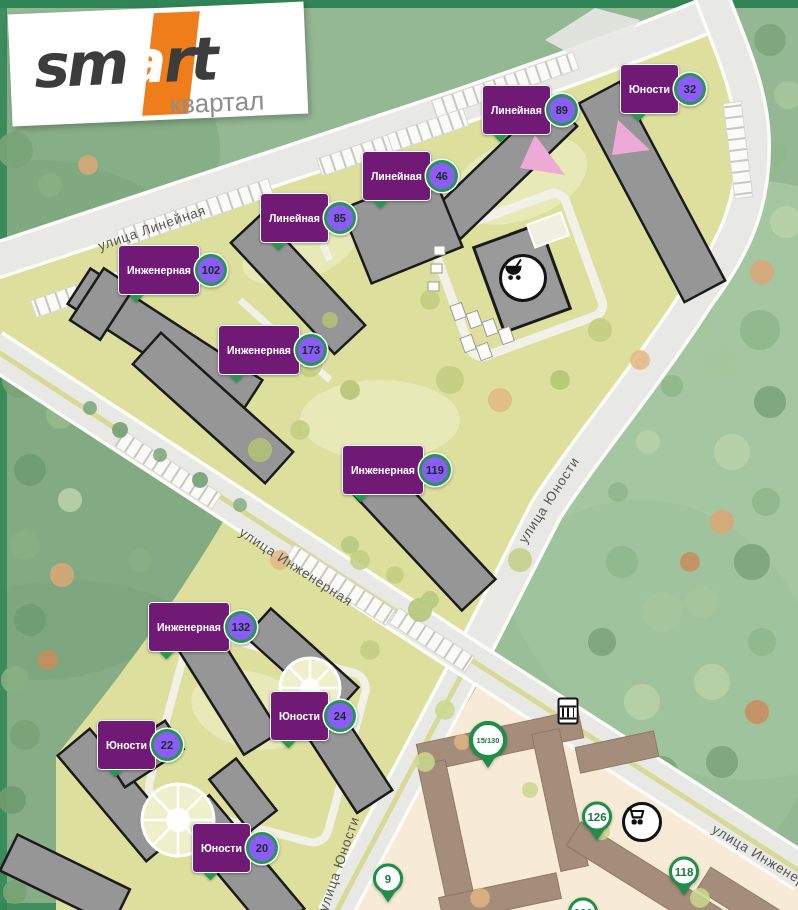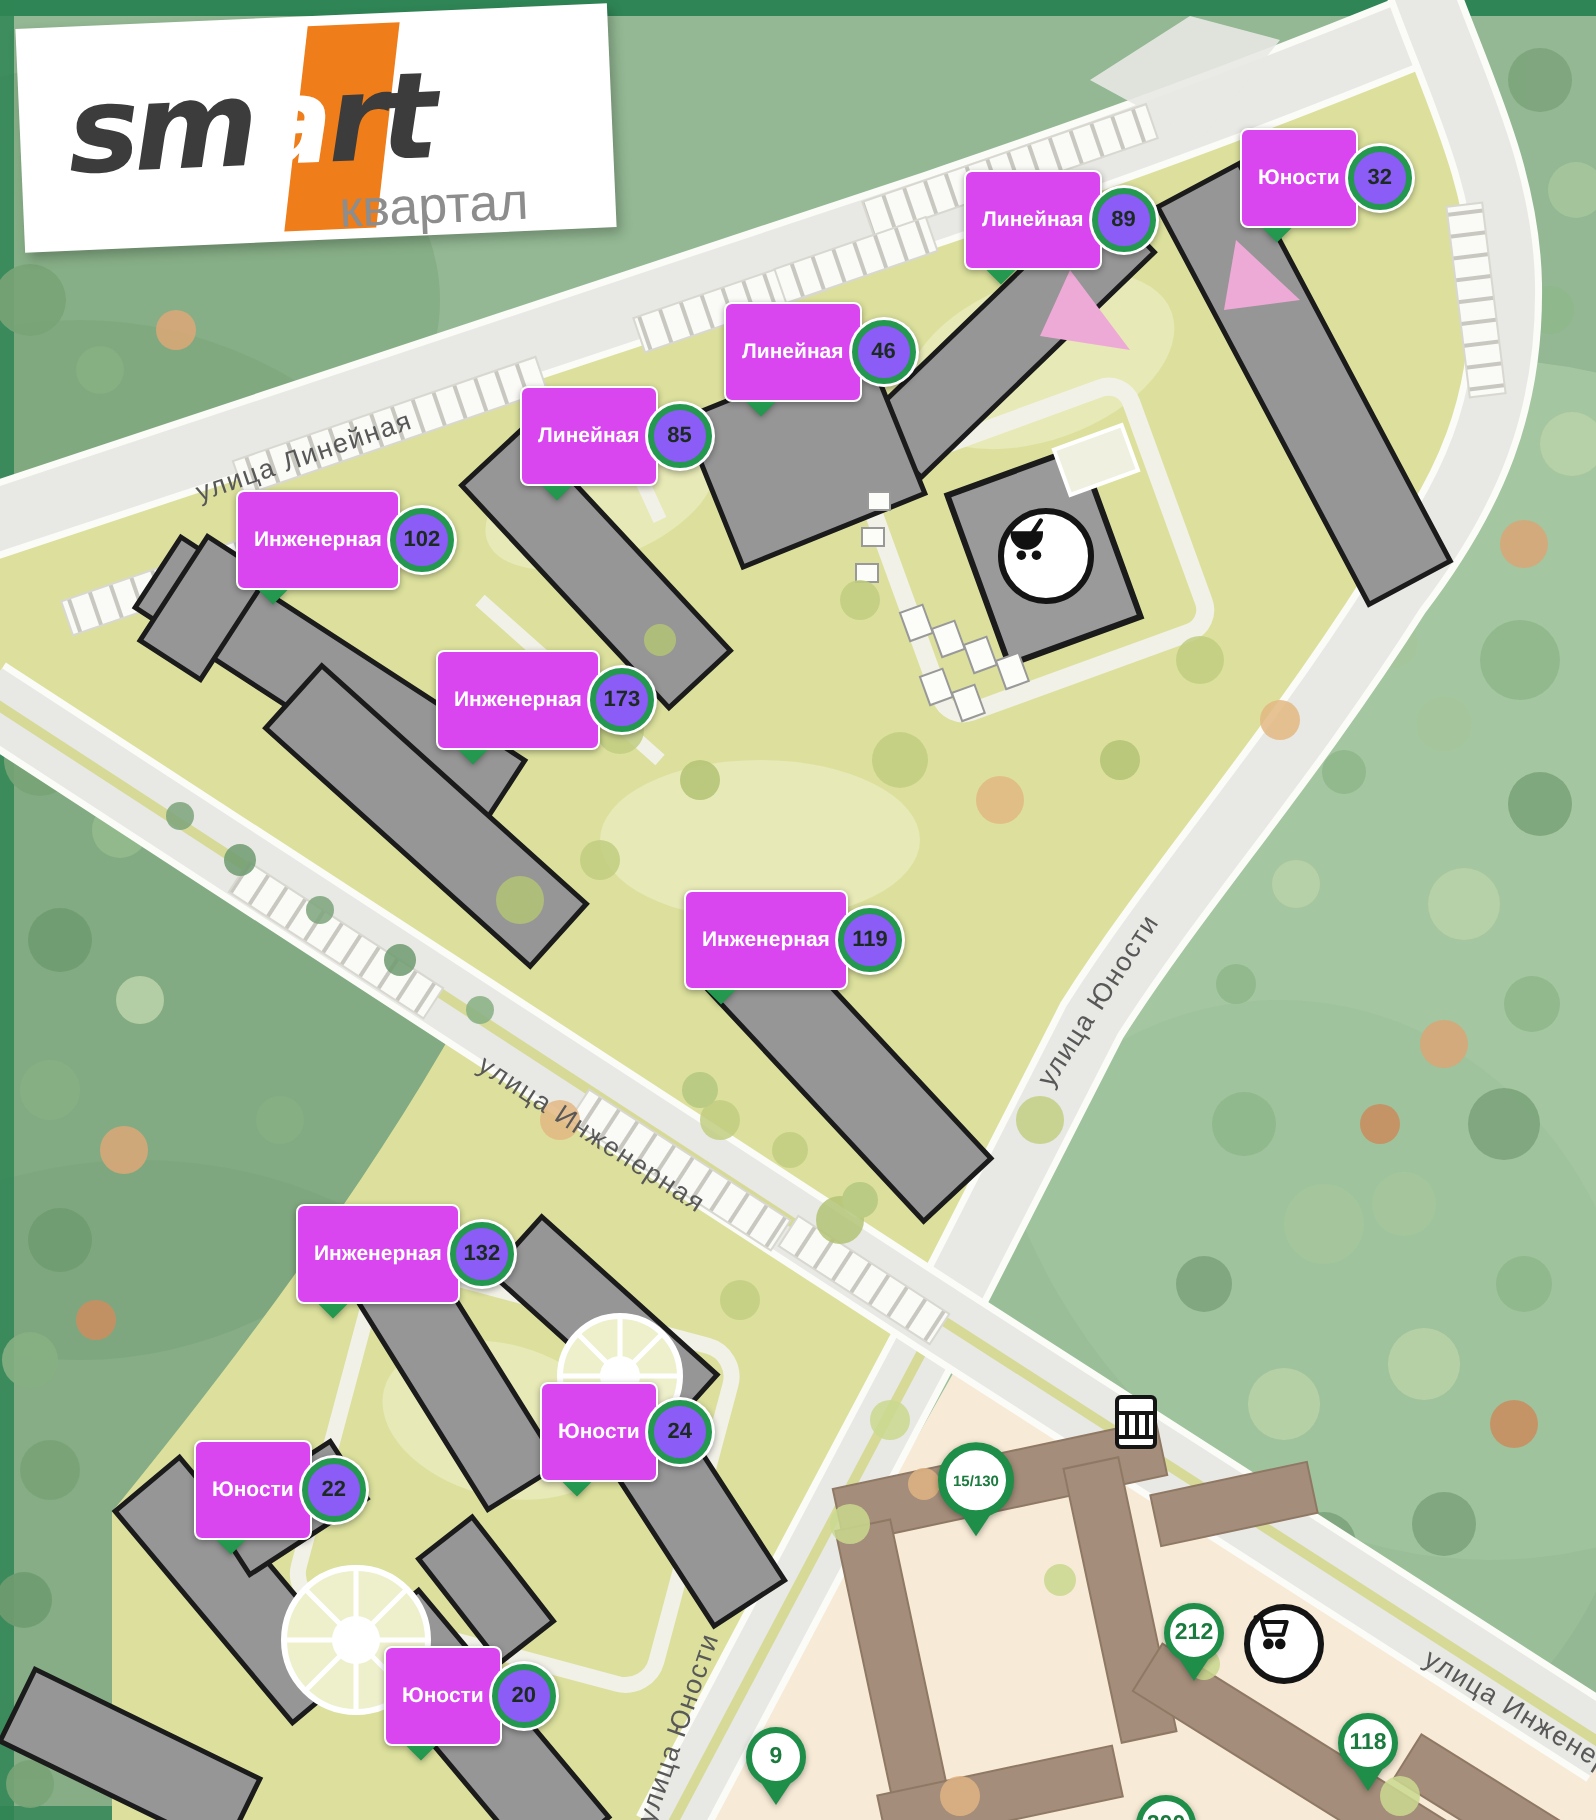--- a/index.html
+++ b/index.html
@@ -7,21 +7,21 @@
          font-family:"Liberation Sans",sans-serif;background:#93b893;}
   .stage svg{position:absolute;left:0;top:0;}
 
   
   .street-label{position:absolute;color:#585858;font-size:13.5px;letter-spacing:.8px;
     white-space:nowrap;transform:translate(-50%,-50%) rotate(var(--r));z-index:2;}
 
   
   .addr-marker{position:absolute;display:flex;align-items:center;z-index:4;
     filter:drop-shadow(0 1px 1.5px rgba(0,0,0,.35));}
-  .addr-pill{background:#d946ef;border:1px solid #fff;color:#fff;font-weight:bold;
+  .addr-pill{background:#701a75;border:1px solid #fff;color:#fff;font-weight:bold;
     font-size:10.5px;line-height:14px;padding:17px 8px;border-radius:4px;white-space:nowrap;}
   .addr-num{width:26px;height:26px;border-radius:50%;background:#8b5cf6;border:3px solid #23984e;
     box-shadow:0 0 0 1.5px #fff;color:#1c2b22;font-weight:bold;font-size:11px;
     display:flex;align-items:center;justify-content:center;margin-left:-5px;z-index:1;}
   .addr-pointer{position:absolute;left:13px;bottom:-5px;width:11px;height:11px;
     background:#23984e;transform:rotate(45deg);z-index:-1;}
 
   
   .pin{position:absolute;transform:translate(-50%,-55%);z-index:3;
     filter:drop-shadow(0 1px 1.5px rgba(0,0,0,.35));margin-top:31px;}
@@ -326,21 +326,21 @@
         <i class="addr-pointer"></i>
       </div>
     </div>
 <div id="pins-layer">
       <div class="pin" style="left: 388px; top: 849px;">
         <div class="pin-tri"></div>
         <div class="pin-circle">9</div>
       </div>
       <div class="pin" style="left: 597px; top: 787px;">
         <div class="pin-tri"></div>
-        <div class="pin-circle">212</div>
+        <div class="pin-circle">126</div>
       </div>
       <div class="pin" style="left: 684px; top: 842px;">
         <div class="pin-tri"></div>
         <div class="pin-circle">118</div>
       </div>
       <div class="pin" style="left: 583px; top: 883px;">
         <div class="pin-tri"></div>
         <div class="pin-circle">200</div>
       </div>
       <div class="pin pin-sm" style="left: 488px; top: 711px;">

